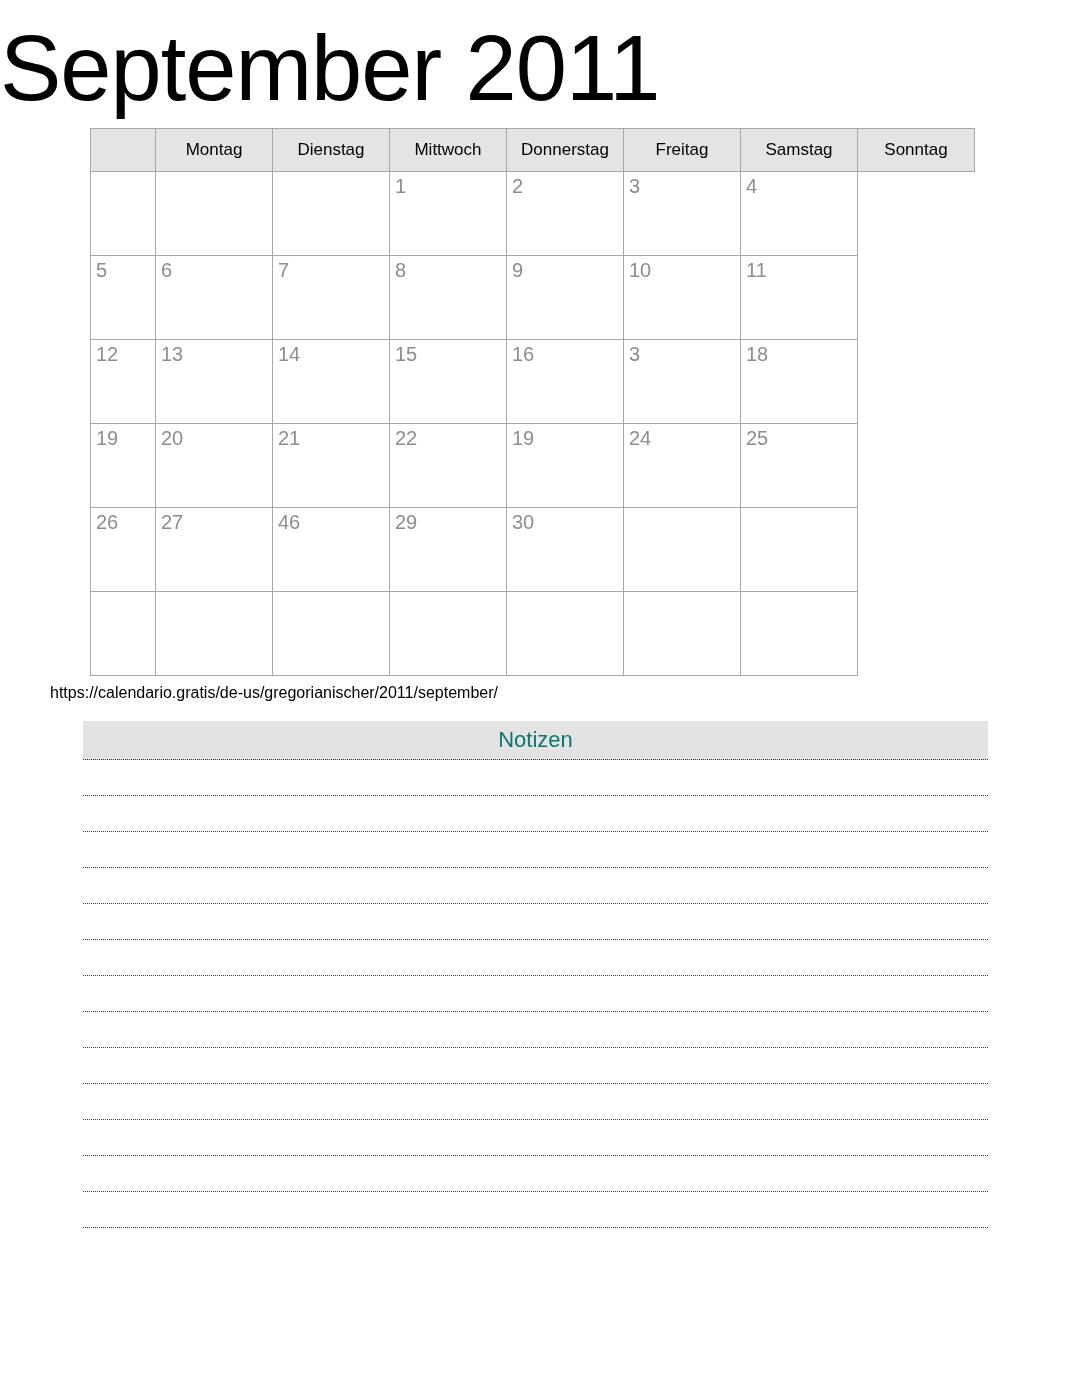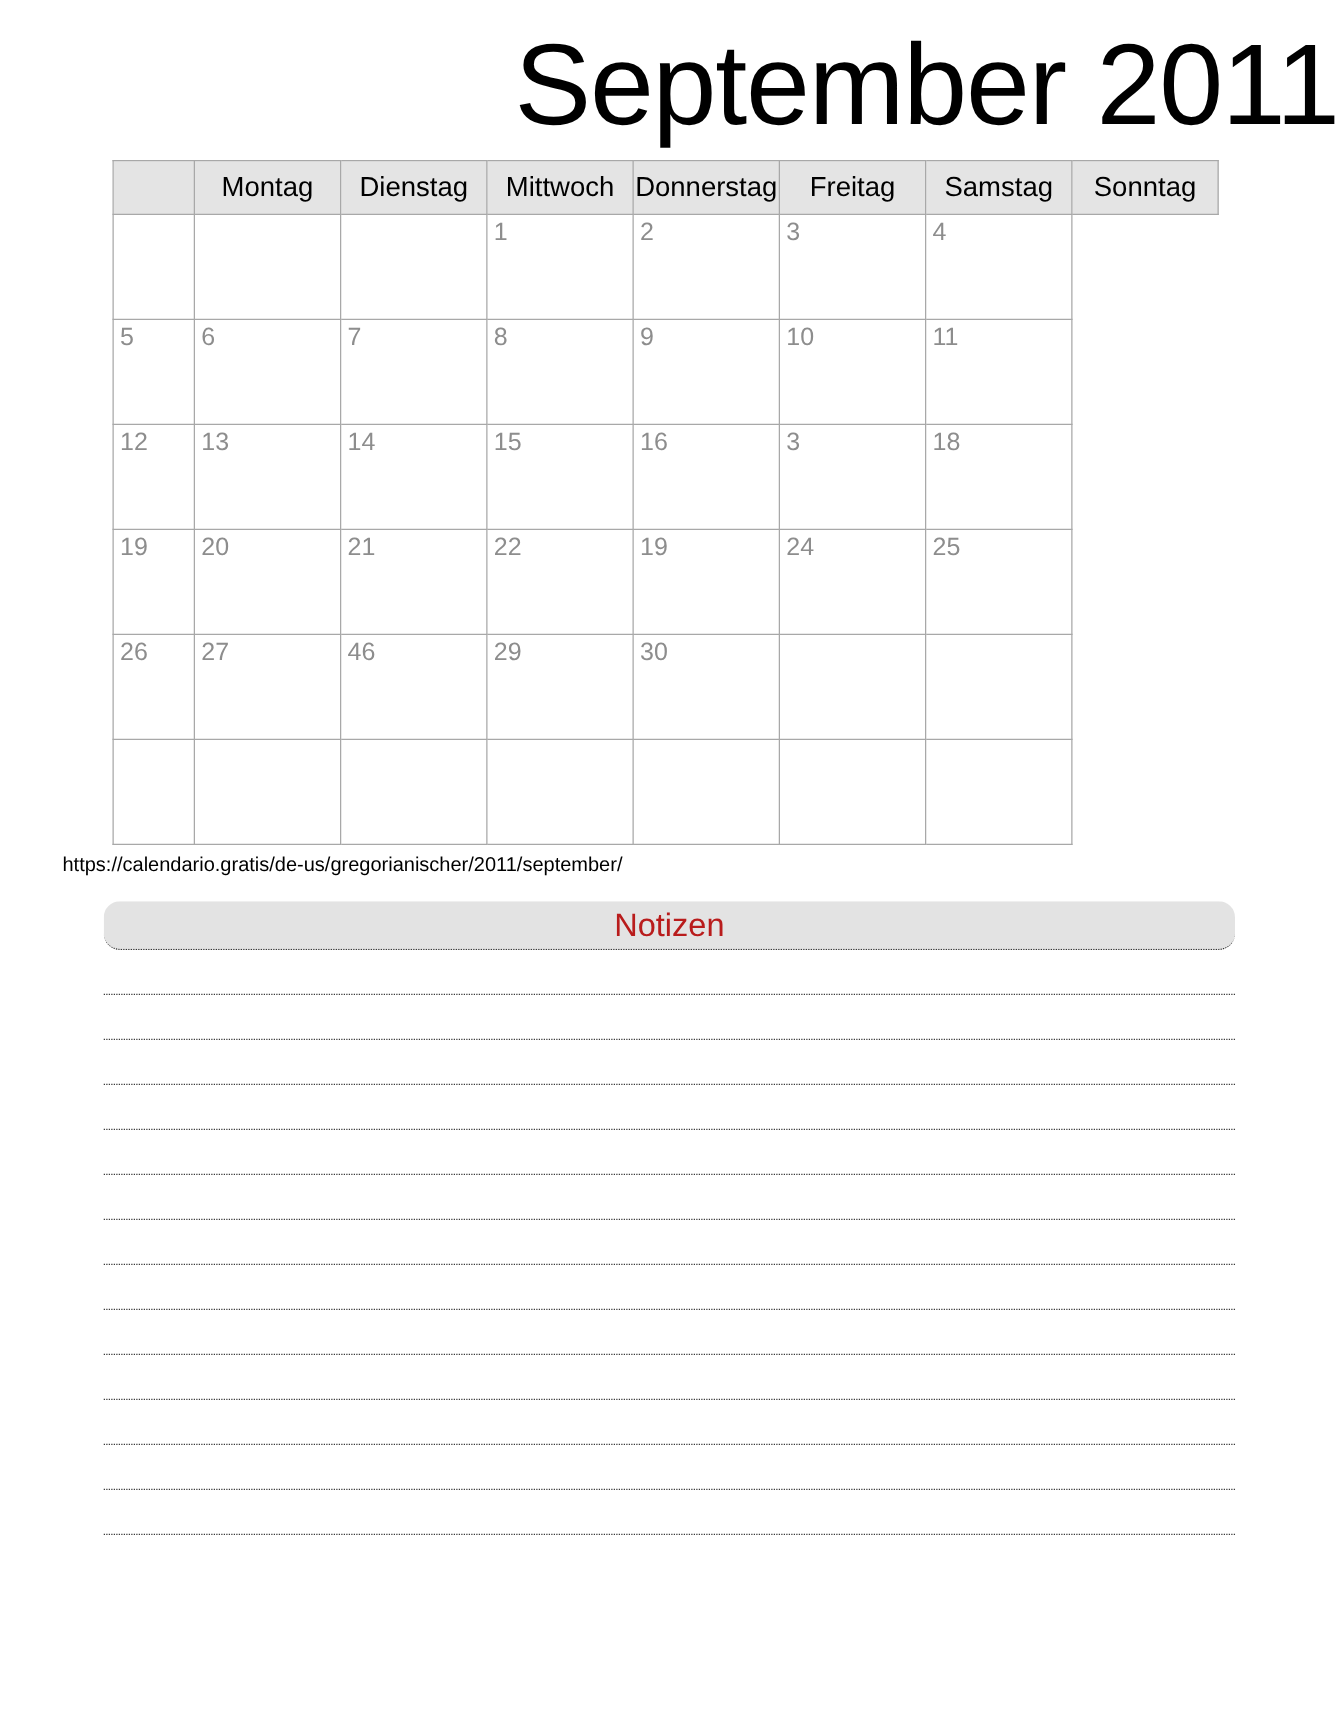--- a/index.html
+++ b/index.html
@@ -11,27 +11,26 @@
     height: 1386px;
     background: #ffffff;
     font-family: "Liberation Sans", sans-serif;
     color: #000;
     overflow: hidden;
   }
 
   
   .page-title {
     margin: 22px 0 14px 0;
-    text-align: right;
+    text-align: left;
     font-size: 92px;
     line-height: 1.0;
     letter-spacing: -1px;
     font-weight: 400;
     color: #000;
-    padding-left: 20px;
   }
 
   
   .cal-wrap {
     margin-left: 90px;
   }
   table.calendar {
     border-collapse: collapse;
     table-layout: fixed;
   }
@@ -42,21 +41,21 @@
   th.strip {
     width: 64px;
     background: #e4e4e4;
     padding: 0;
   }
   th.day-name {
     width: 116px;
     height: 42px;
     background: #e4e4e4;
     font-weight: 400;
-    font-size: 22px;
+    font-size: 17px;
     color: #000;
     text-align: center;
     vertical-align: middle;
     padding: 0;
   }
   td.day-cell {
     height: 80px;
     vertical-align: top;
     text-align: left;
     font-size: 20px;
@@ -76,24 +75,23 @@
   .notes-section {
     width: 905px;
     margin: 19px 0 0 83px;
   }
   .notes-header {
     height: 38px;
     line-height: 38px;
     background: #e3e3e3;
     border-bottom: 1px dotted #333;
     text-align: center;
-    font-size: 26px;
+    font-size: 22px;
     font-weight: 400;
-    color: #b91c1c;
-    border-radius: 13px;
+    color: #0f766e;
   }
   .note-line {
     height: 35px;
     border-bottom: 1px dotted #3a3a3a;
   }
 </style>
 </head>
 <body>
 
 <h1 class="page-title">September 2011</h1>

